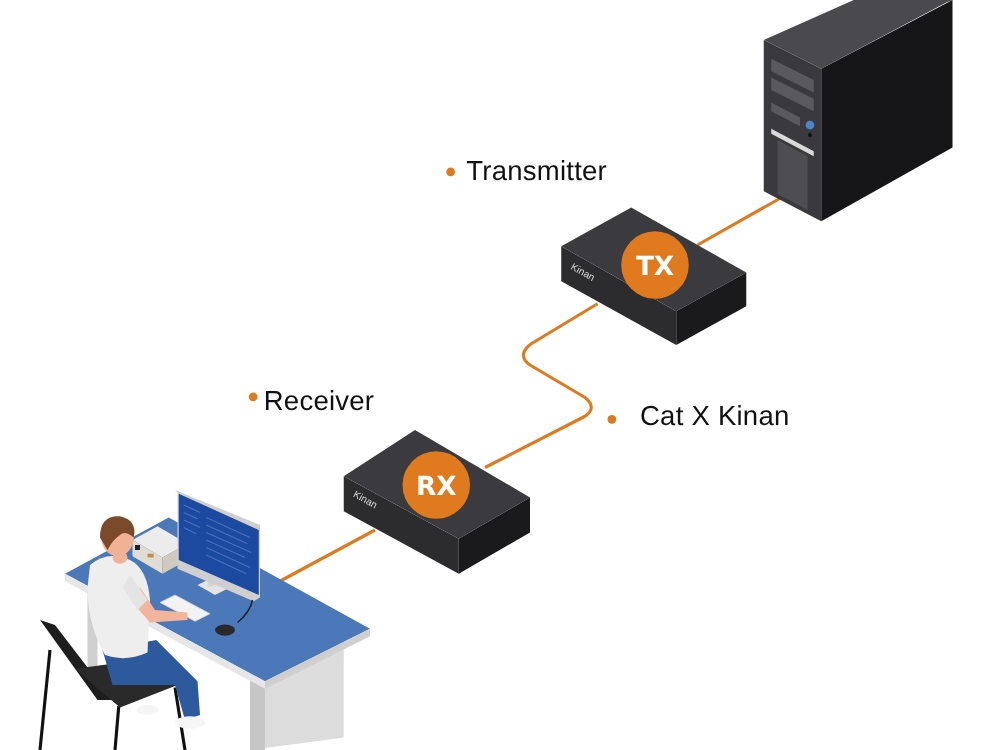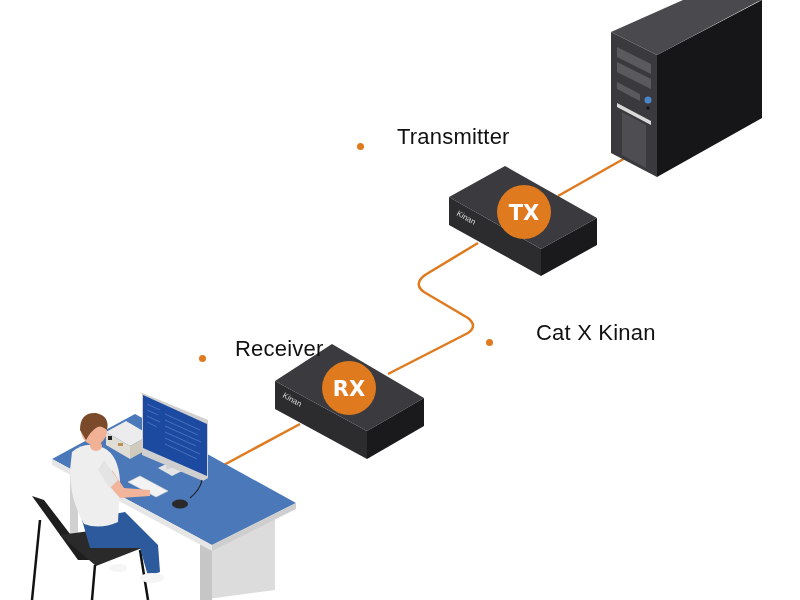--- a/index.html
+++ b/index.html
@@ -1,21 +1,21 @@
 <!DOCTYPE html>
 <html><head>
 <meta charset="utf-8">
 <style>
   html, body { margin: 0; padding: 0; background: #ffffff; }
   body { width: 800px; height: 600px; position: relative; overflow: hidden; font-family: "Liberation Sans", sans-serif; }
   #scene { position: absolute; left: 0; top: 0; width: 800px; height: 600px; }
-  .label { position: absolute; display: flex; align-items: flex-end; color: #111111; font-family: "Liberation Sans", sans-serif; font-size: 22px; font-weight: normal; letter-spacing: 0.2px; white-space: nowrap; gap: 24px; }
+  .label { position: absolute; display: flex; align-items: flex-start; color: #111111; font-family: "Liberation Sans", sans-serif; font-size: 22px; font-weight: normal; letter-spacing: 0.2px; white-space: nowrap; }
   .dot { display: inline-block; width: 7px; height: 7px; border-radius: 50%; margin-right: 9px; margin-top: 10px; }
   #lbl-tx { left: 357px; top: 124px; }
-  #lbl-rx { left: 199px; top: 308px; margin-top: 28px; }
+  #lbl-rx { left: 199px; top: 308px; }
   #lbl-rx .dot { margin-right: 5px; margin-top: 6px; }
   #lbl-cable { left: 486px; top: 320px; }
   #lbl-cable .dot { margin-right: 19px; margin-top: 12px; }
   .badge-text { font-family: "DejaVu Sans", sans-serif; font-weight: bold; font-size: 21px; fill: #ffffff; }
   .brand-text { font-family: "Liberation Sans", sans-serif; font-size: 8px; fill: #d8d8d8; }
 </style>
 </head>
 <body>
 
 <svg id="scene" viewBox="0 0 800 600" xmlns="http://www.w3.org/2000/svg">

